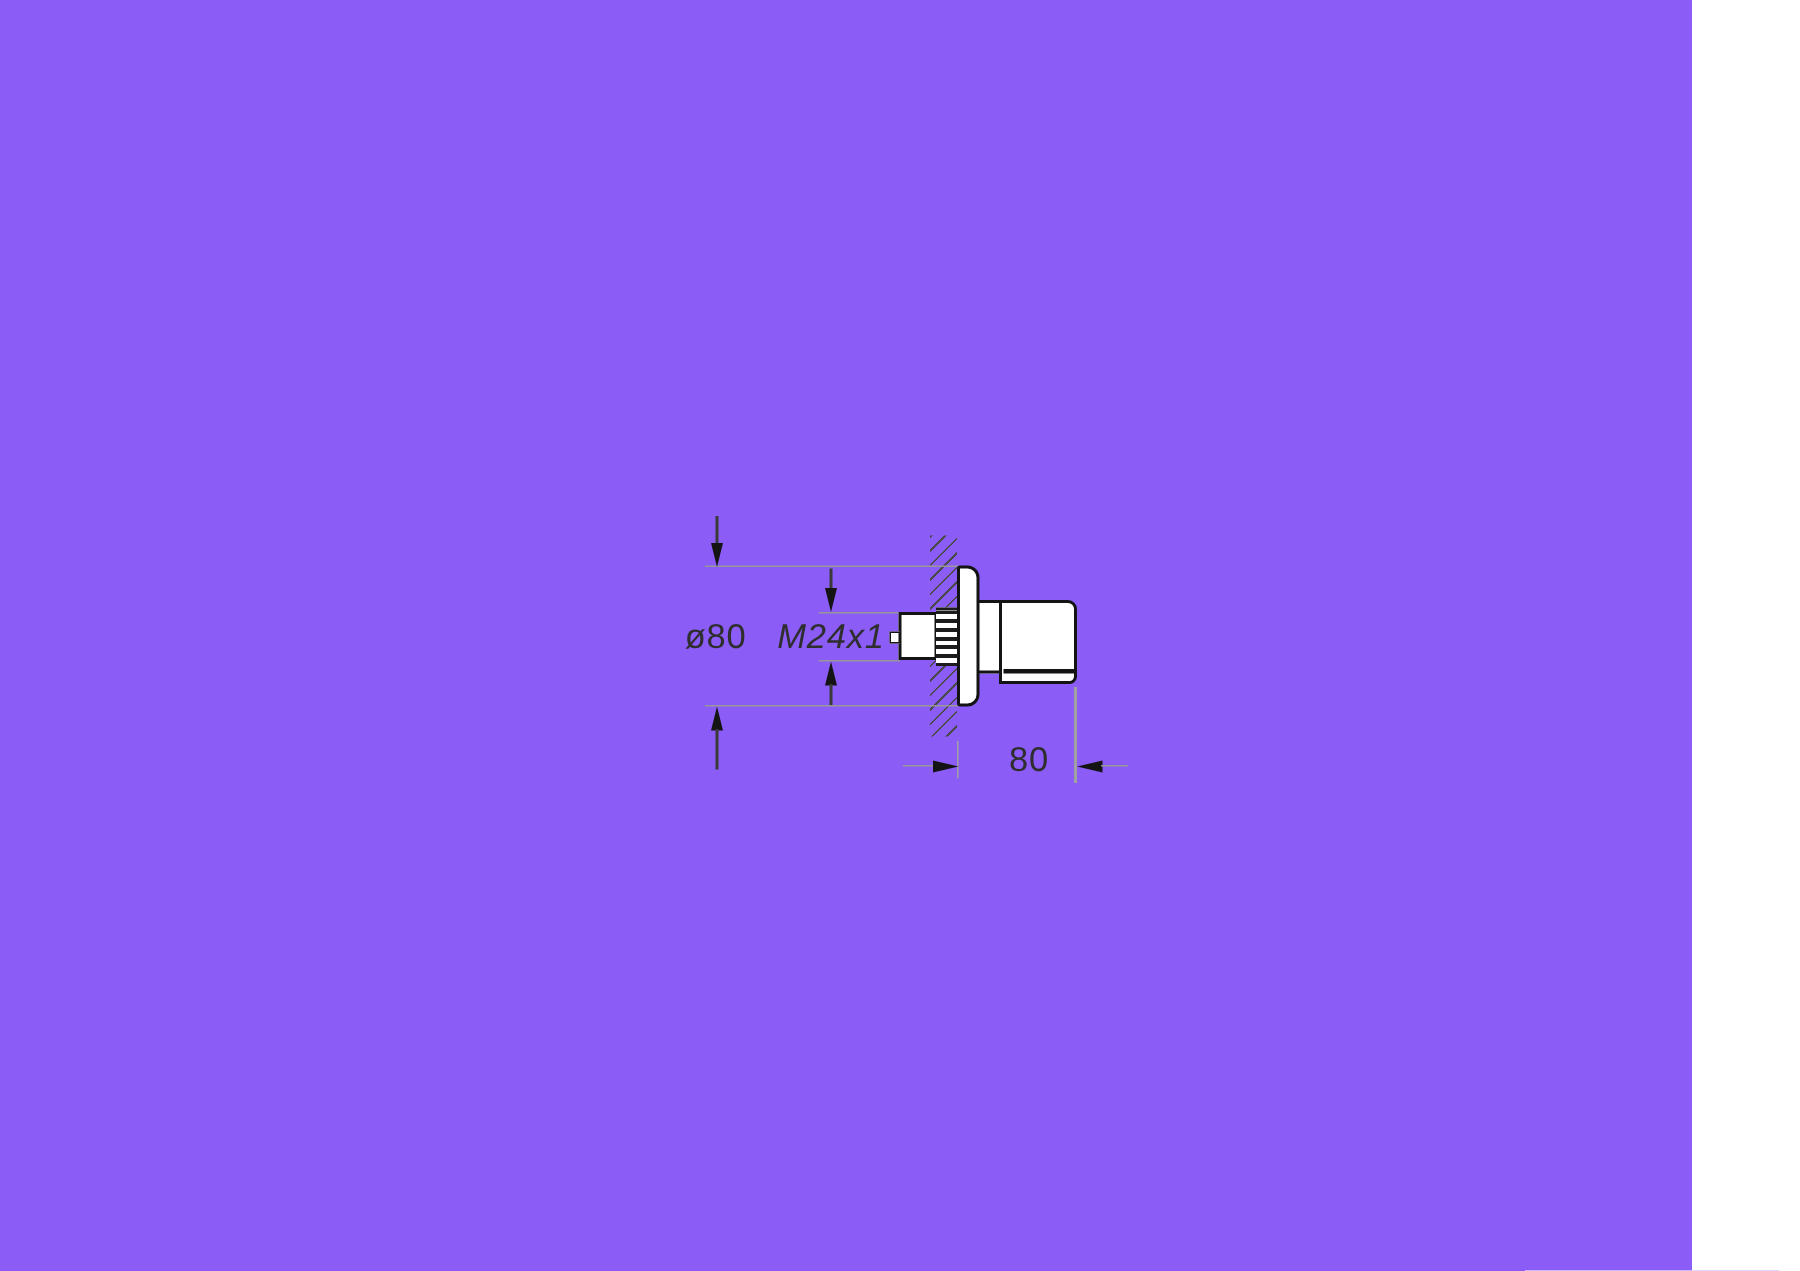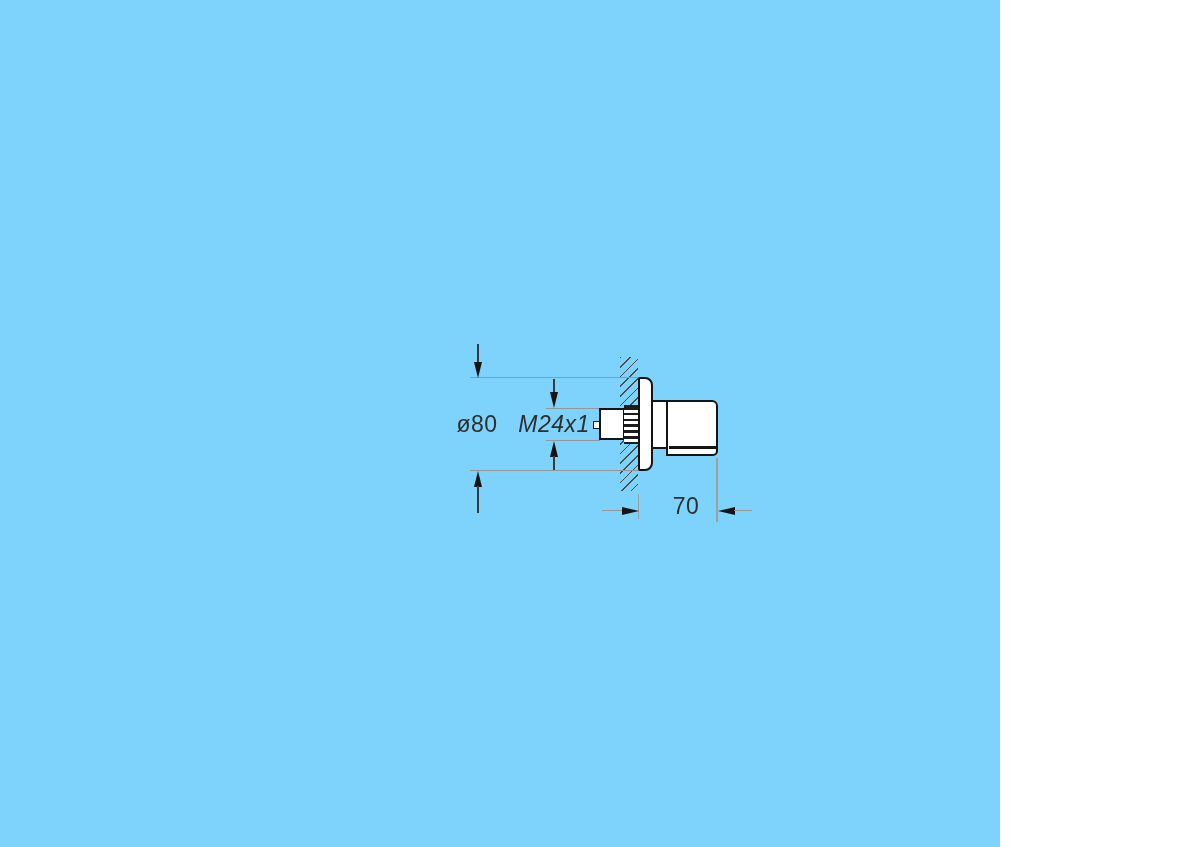--- a/index.html
+++ b/index.html
@@ -3,23 +3,23 @@
 <meta charset="utf-8">
 <style>
   html, body {
     margin: 0;
     padding: 0;
     background: #ffffff;
     font-family: "Liberation Sans", "DejaVu Sans", sans-serif;
   }
   .canvas {
     position: relative;
-    width: 1000px;
+    width: 1128px;
     height: 847px;
-    background: #7dd3fc;
+    background: #8b5cf6;
     overflow: hidden;
   }
   .abs { position: absolute; }
 
   
   .wall-hatch {
     left: 620px; top: 357px; width: 18px; height: 134px;
     background: repeating-linear-gradient(
       135deg,
       #4a4a4a 0, #4a4a4a 1.2px,
@@ -151,15 +151,15 @@
 
   <div class="abs dimline-v" style="left:638px; top:494px; height:25px;"></div>
   <div class="abs dimline-v" style="left:716.4px; top:458px; height:64px;"></div>
 
   <div class="abs dimline-h" style="left:602px; top:510px; width:21px;"></div>
   <div class="abs ah ah-right" style="left:622px; top:506.7px;"></div>
 
   <div class="abs ah ah-left" style="left:717.5px; top:506.7px;"></div>
   <div class="abs dimline-h" style="left:734px; top:510px; width:18px;"></div>
 
-  <div class="abs dim-label" style="left:651px; top:495px; width:70px;">70</div>
+  <div class="abs dim-label" style="left:651px; top:495px; width:70px;">80</div>
 
 </div>
 
 </body></html>

